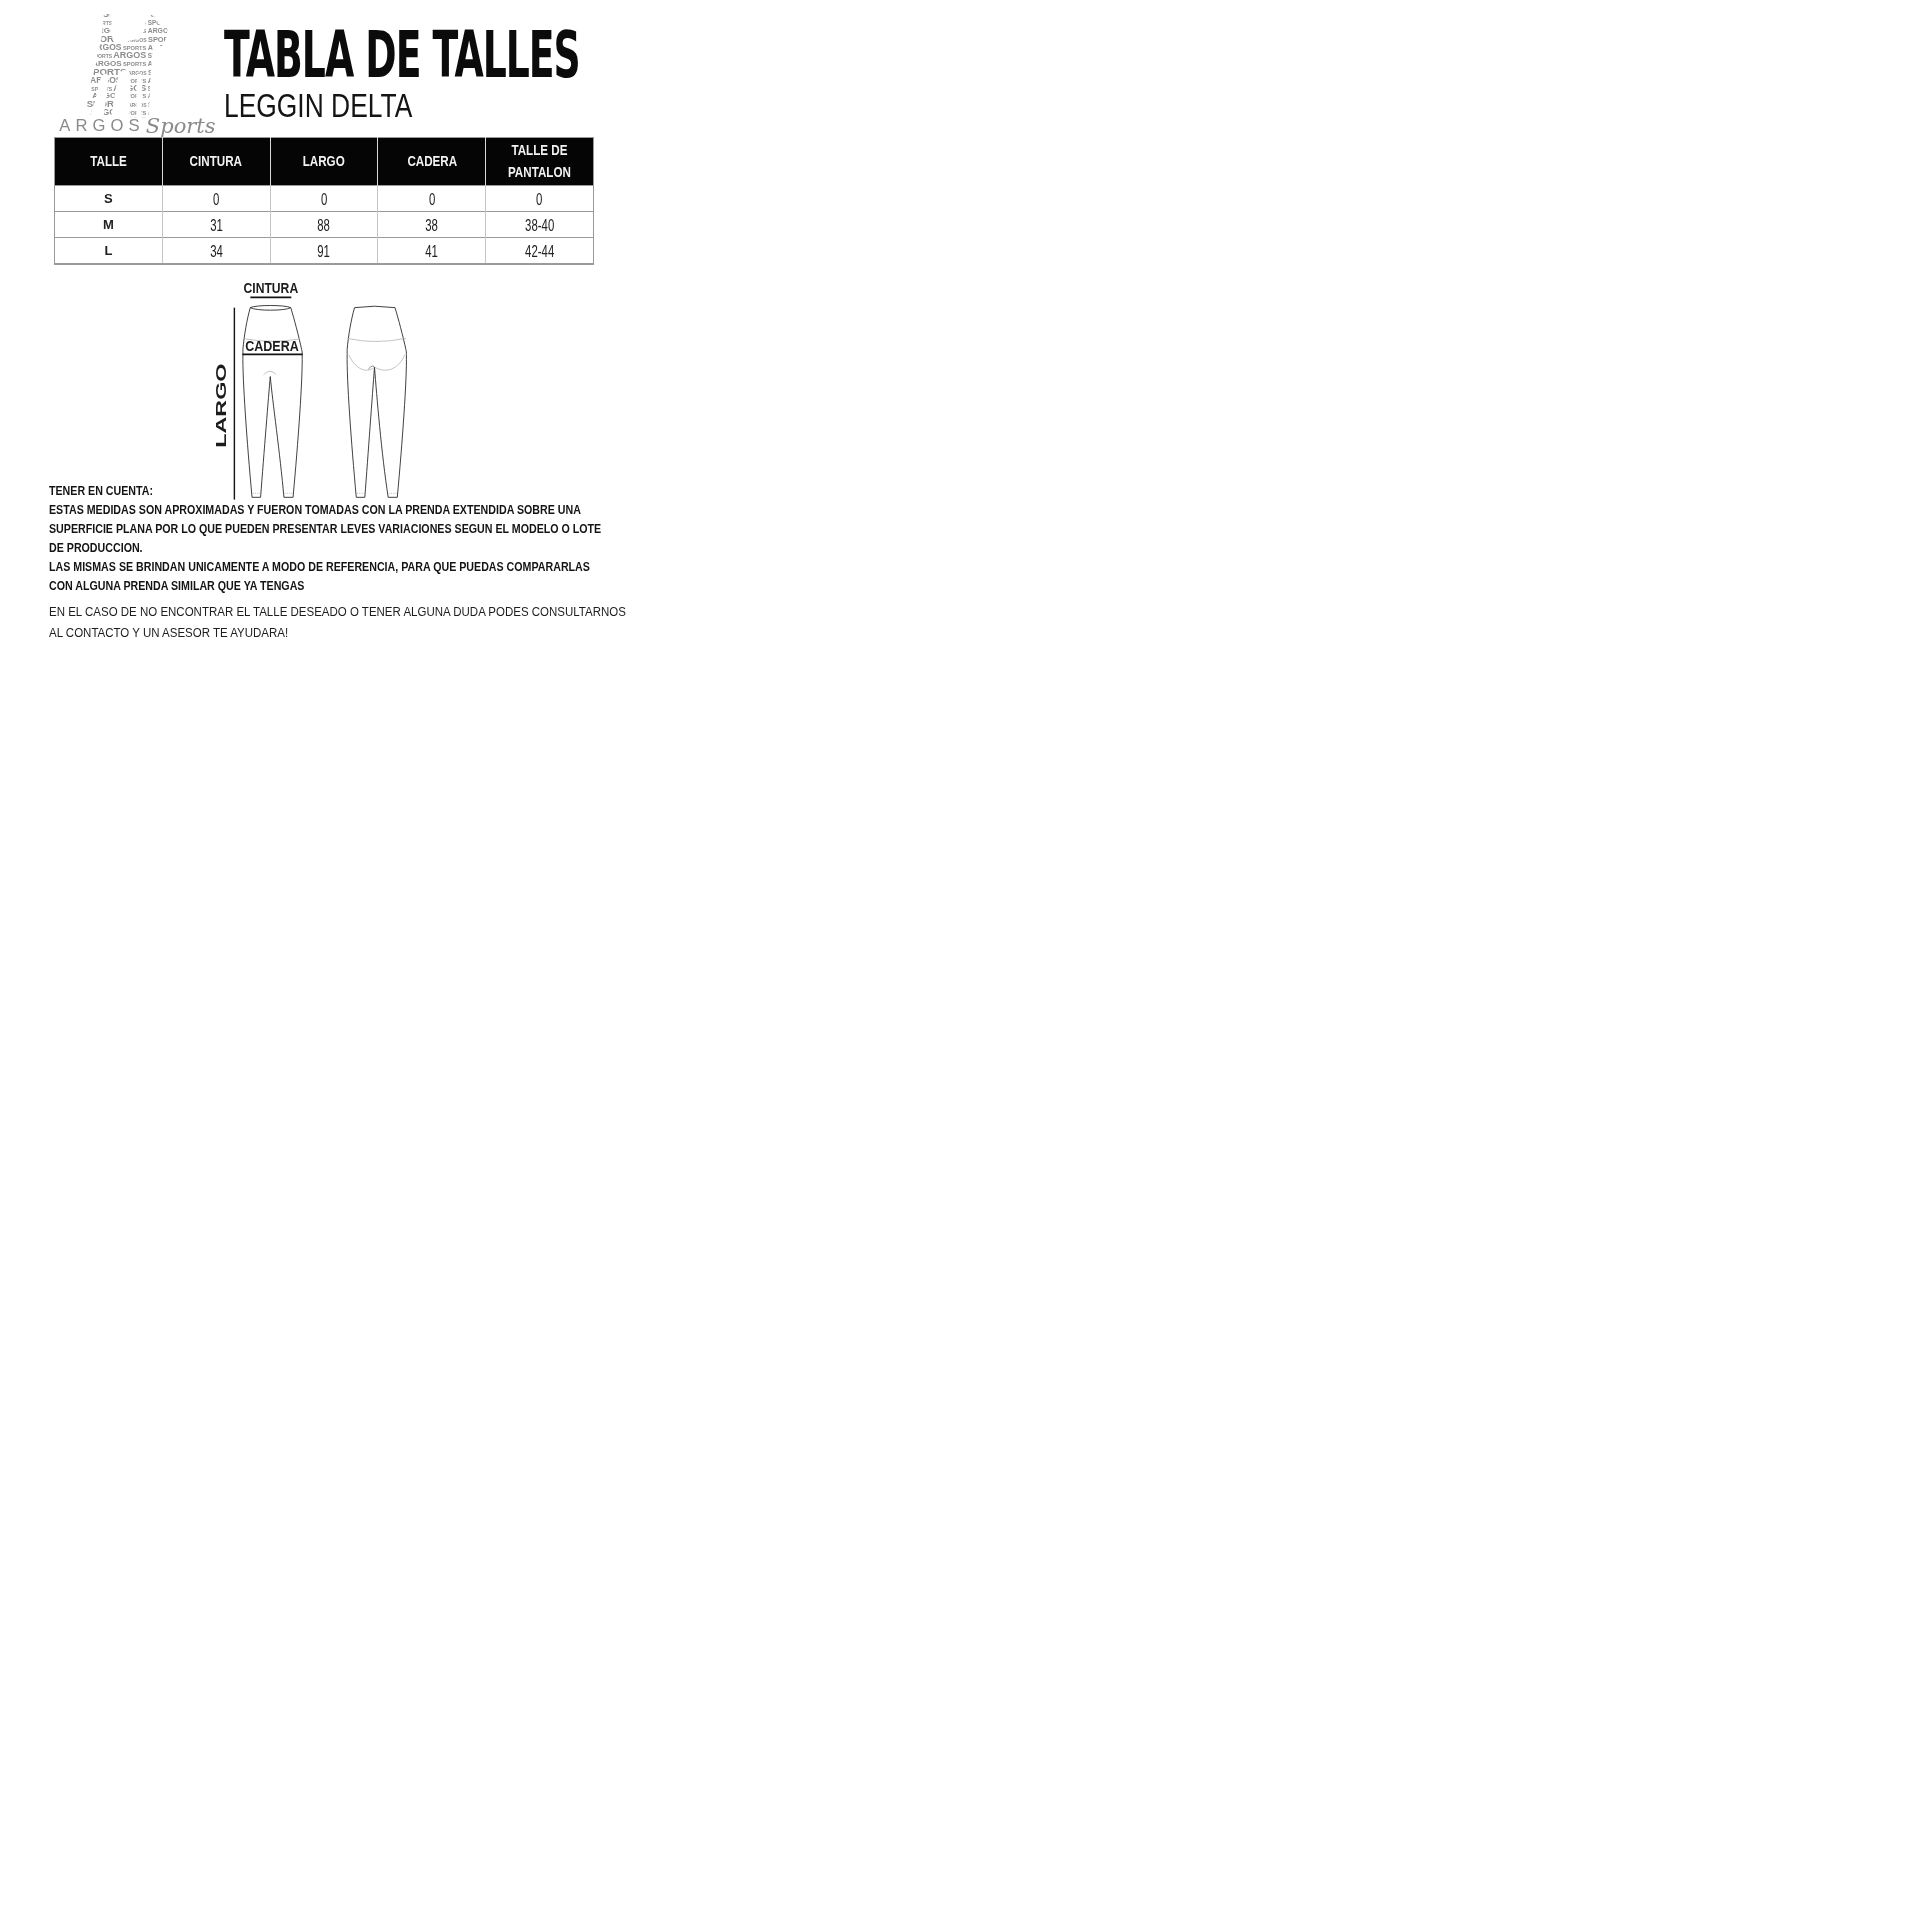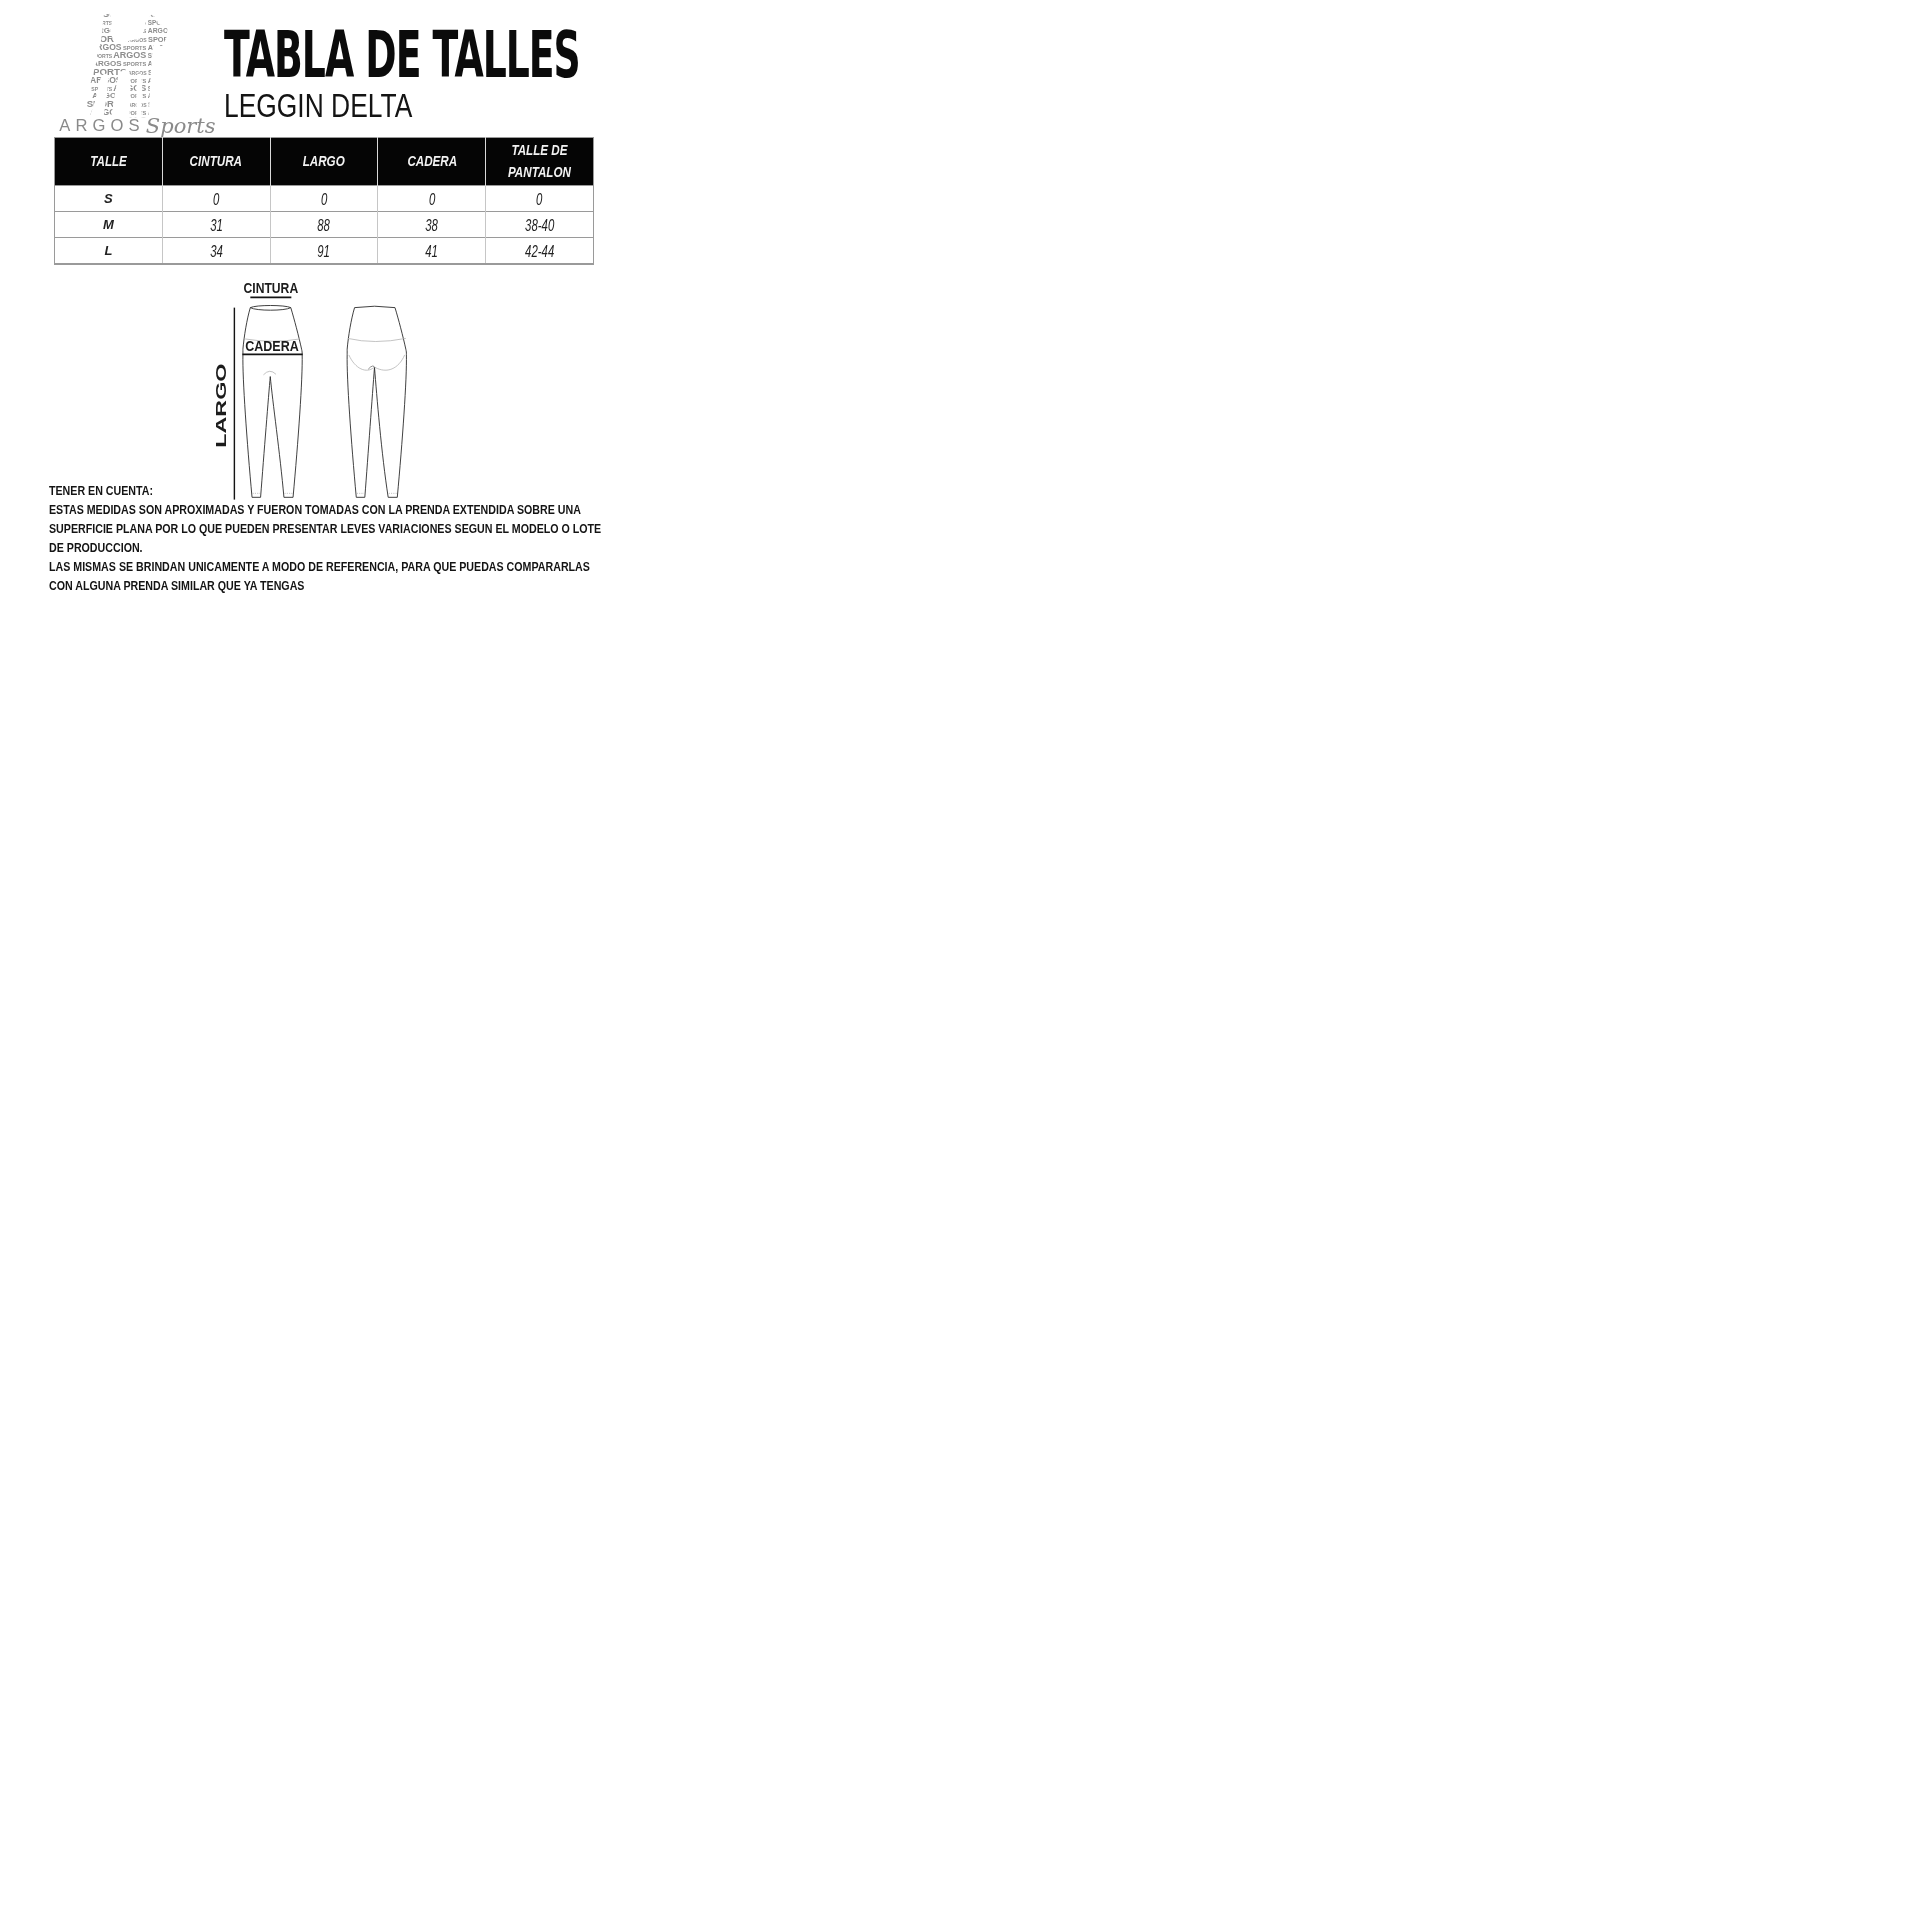--- a/index.html
+++ b/index.html
@@ -25,21 +25,21 @@
   
   .title{position:absolute;left:224px;top:23px;margin:0;white-space:nowrap;
          font-family:"DejaVu Sans",sans-serif;font-weight:bold;font-size:63px;line-height:1;
          color:#0b0b0b;letter-spacing:-1.7px;transform:scale(.60,1.02);transform-origin:0 0;}
   .subtitle{position:absolute;left:224px;top:90px;margin:0;white-space:nowrap;
             font-weight:400;font-size:30px;line-height:1;color:#141414;
             transform:scale(.88,1.08);transform-origin:0 0;letter-spacing:0px;}
 
   
   .size-table{position:absolute;left:54px;top:137px;width:540px;border-collapse:collapse;
-              table-layout:fixed;text-align:center;font-style:italic;}
+              table-layout:fixed;text-align:center;}
   .size-table th,.size-table td{width:20%;padding:0;}
   .size-table thead th{background:#050505;color:#f2f2f2;height:47px;vertical-align:middle;}
   .size-table thead th + th{border-left:1.1px solid #d9d9d9;}
   .hdr{display:inline-block;font-weight:700;font-size:13.7px;line-height:1.55;
        transform:scale(.85,1.08);}
   .size-table{border:1.1px solid #9a9a9a;border-bottom-width:2.3px;}
   .size-table td{height:25px;vertical-align:middle;background:#ffffff;}
   .size-table td + td{border-left:1.1px solid #c6c6c6;}
   .size-table tbody tr td{border-top:1.7px solid #9a9a9a;}
   .size-table tbody tr:first-child td{border-top:1.1px solid #9a9a9a;}
@@ -159,16 +159,20 @@
 
   <div class="notes">
     <div id="notesBold">
         <div class="note-b">TENER EN CUENTA:</div>
         <div class="note-b">ESTAS MEDIDAS SON APROXIMADAS Y FUERON TOMADAS CON LA PRENDA EXTENDIDA SOBRE UNA</div>
         <div class="note-b">SUPERFICIE PLANA POR LO QUE PUEDEN PRESENTAR LEVES VARIACIONES SEGUN EL MODELO O LOTE</div>
         <div class="note-b">DE PRODUCCION.</div>
         <div class="note-b">LAS MISMAS SE BRINDAN UNICAMENTE A MODO DE REFERENCIA, PARA QUE PUEDAS COMPARARLAS</div>
         <div class="note-b">CON ALGUNA PRENDA SIMILAR QUE YA TENGAS</div>
       </div>
+    <div id="notesReg" class="notes-reg">
+        <div class="note-r">EN EL CASO DE NO ENCONTRAR  EL TALLE DESEADO O TENER ALGUNA DUDA PODES CONSULTARNOS</div>
+        <div class="note-r">AL CONTACTO Y UN ASESOR TE AYUDARA!</div>
+      </div>
   </div>
 
 </div>
 
 
 </body></html>

